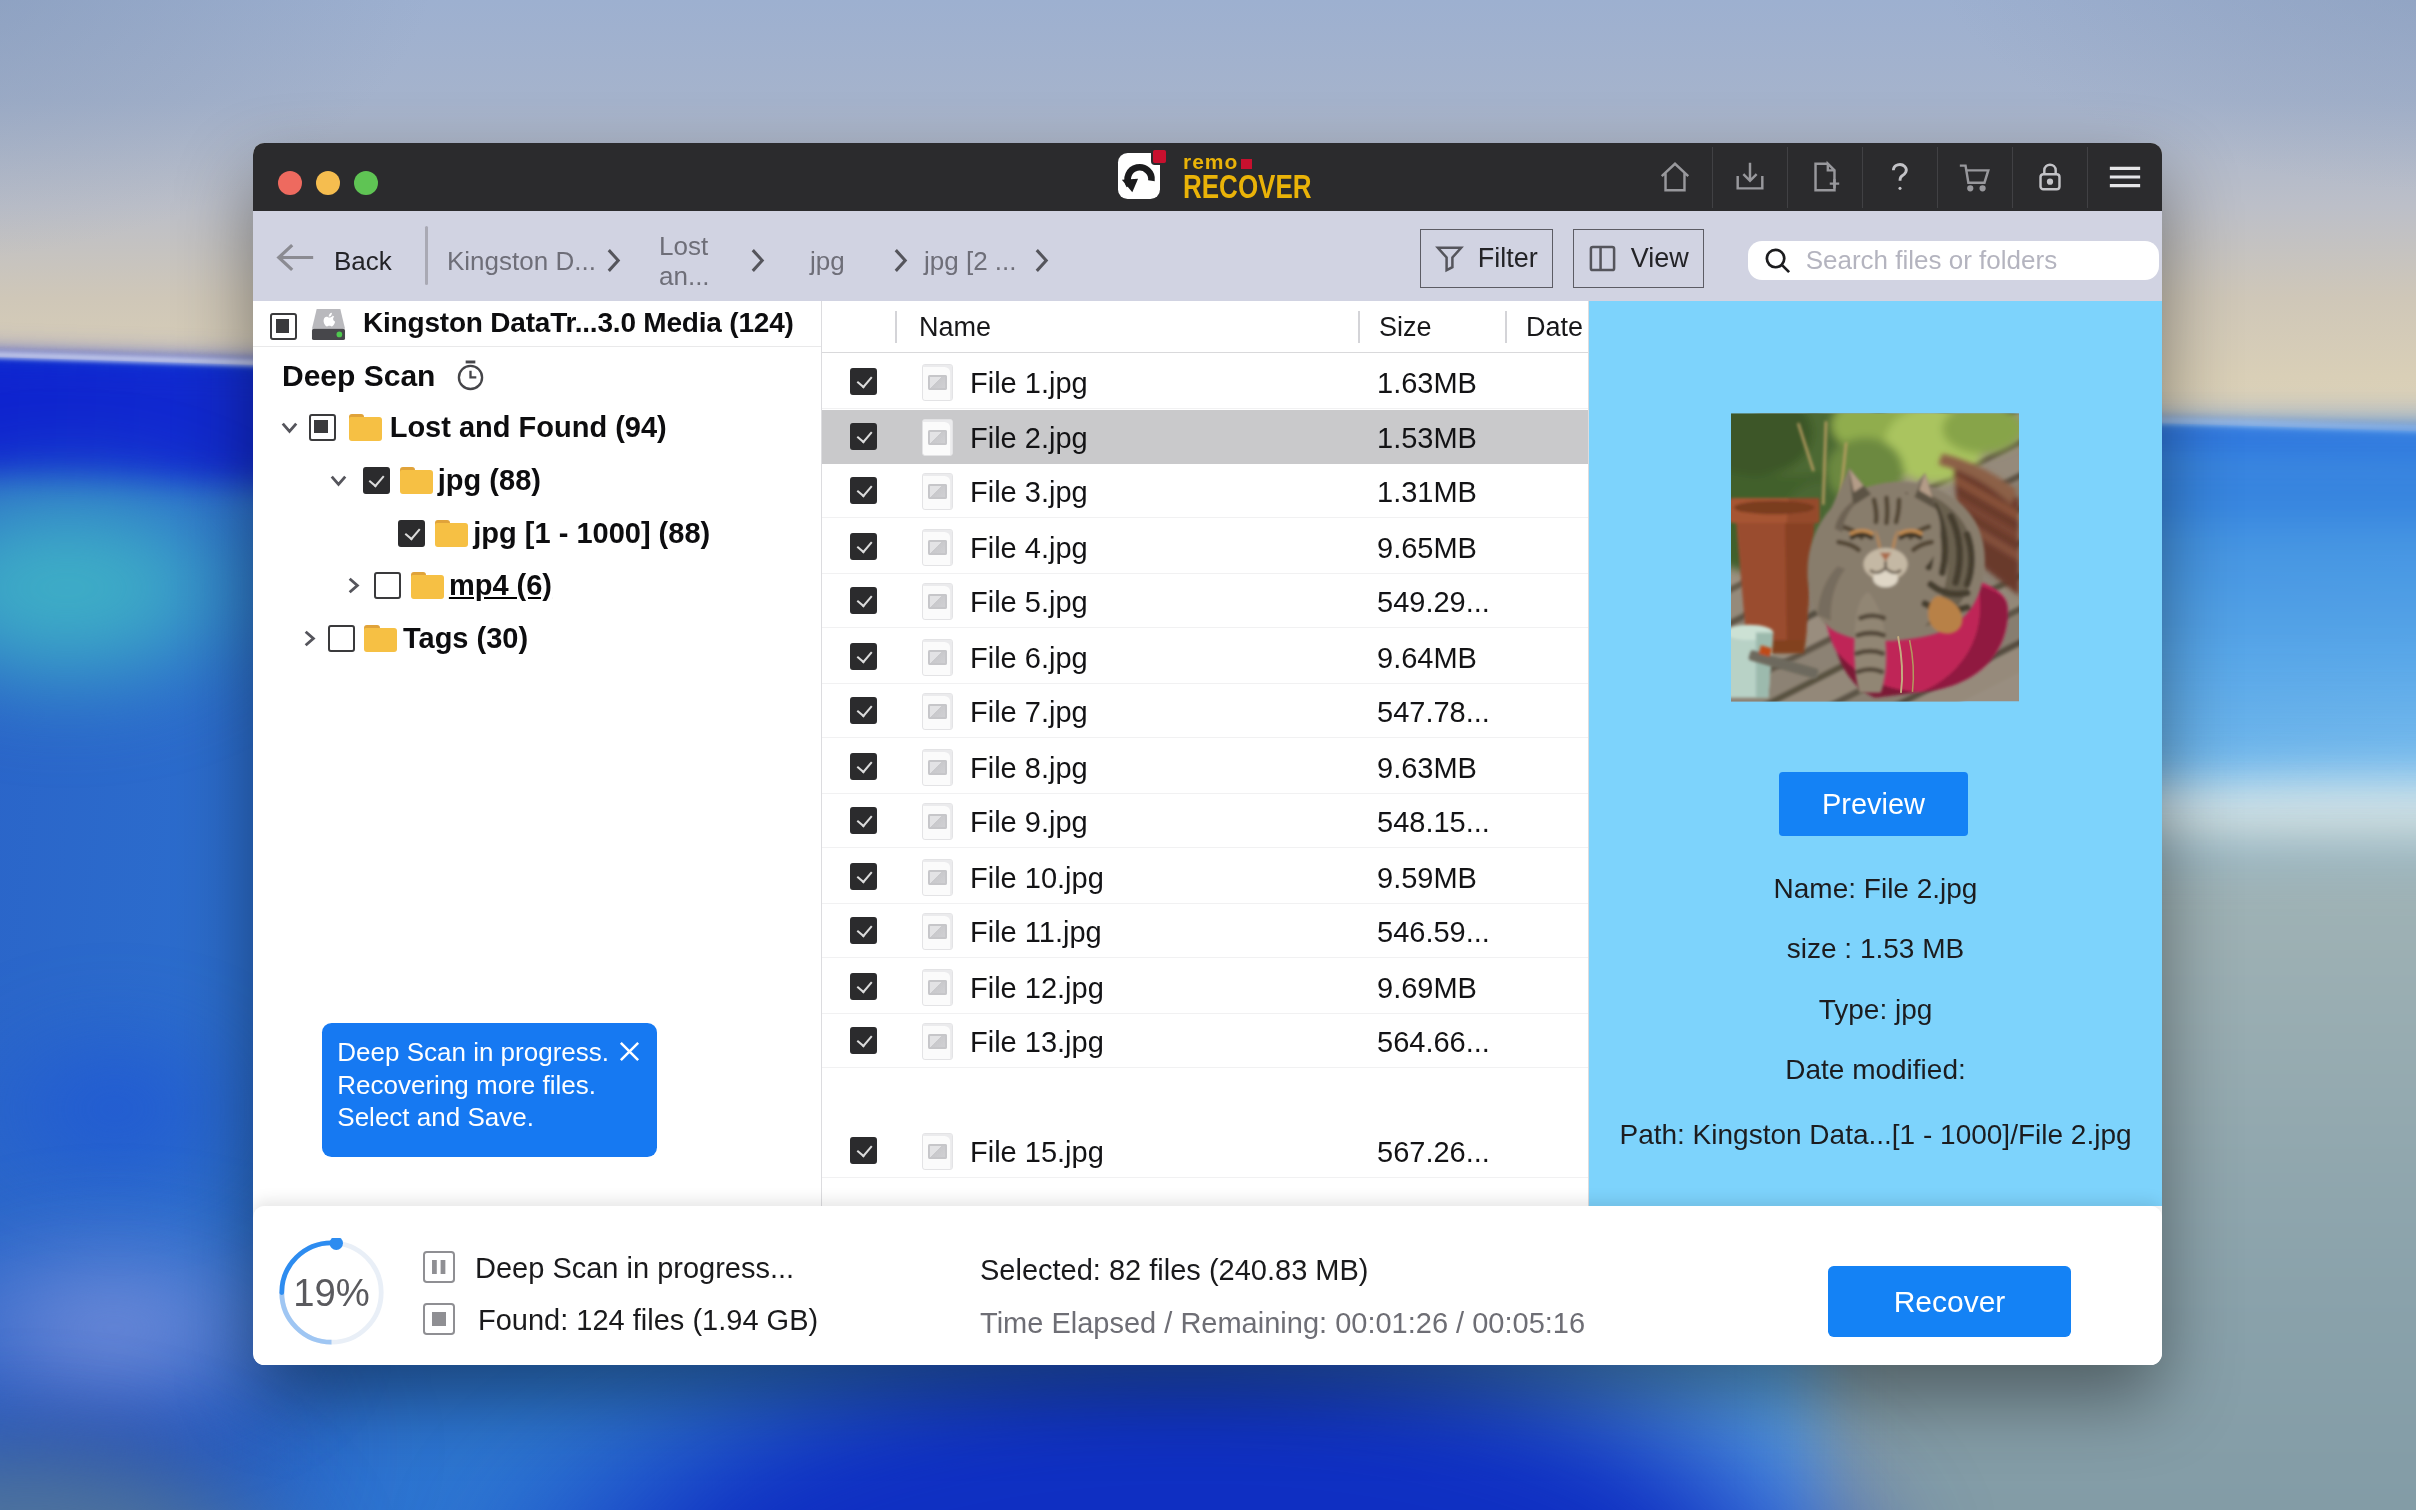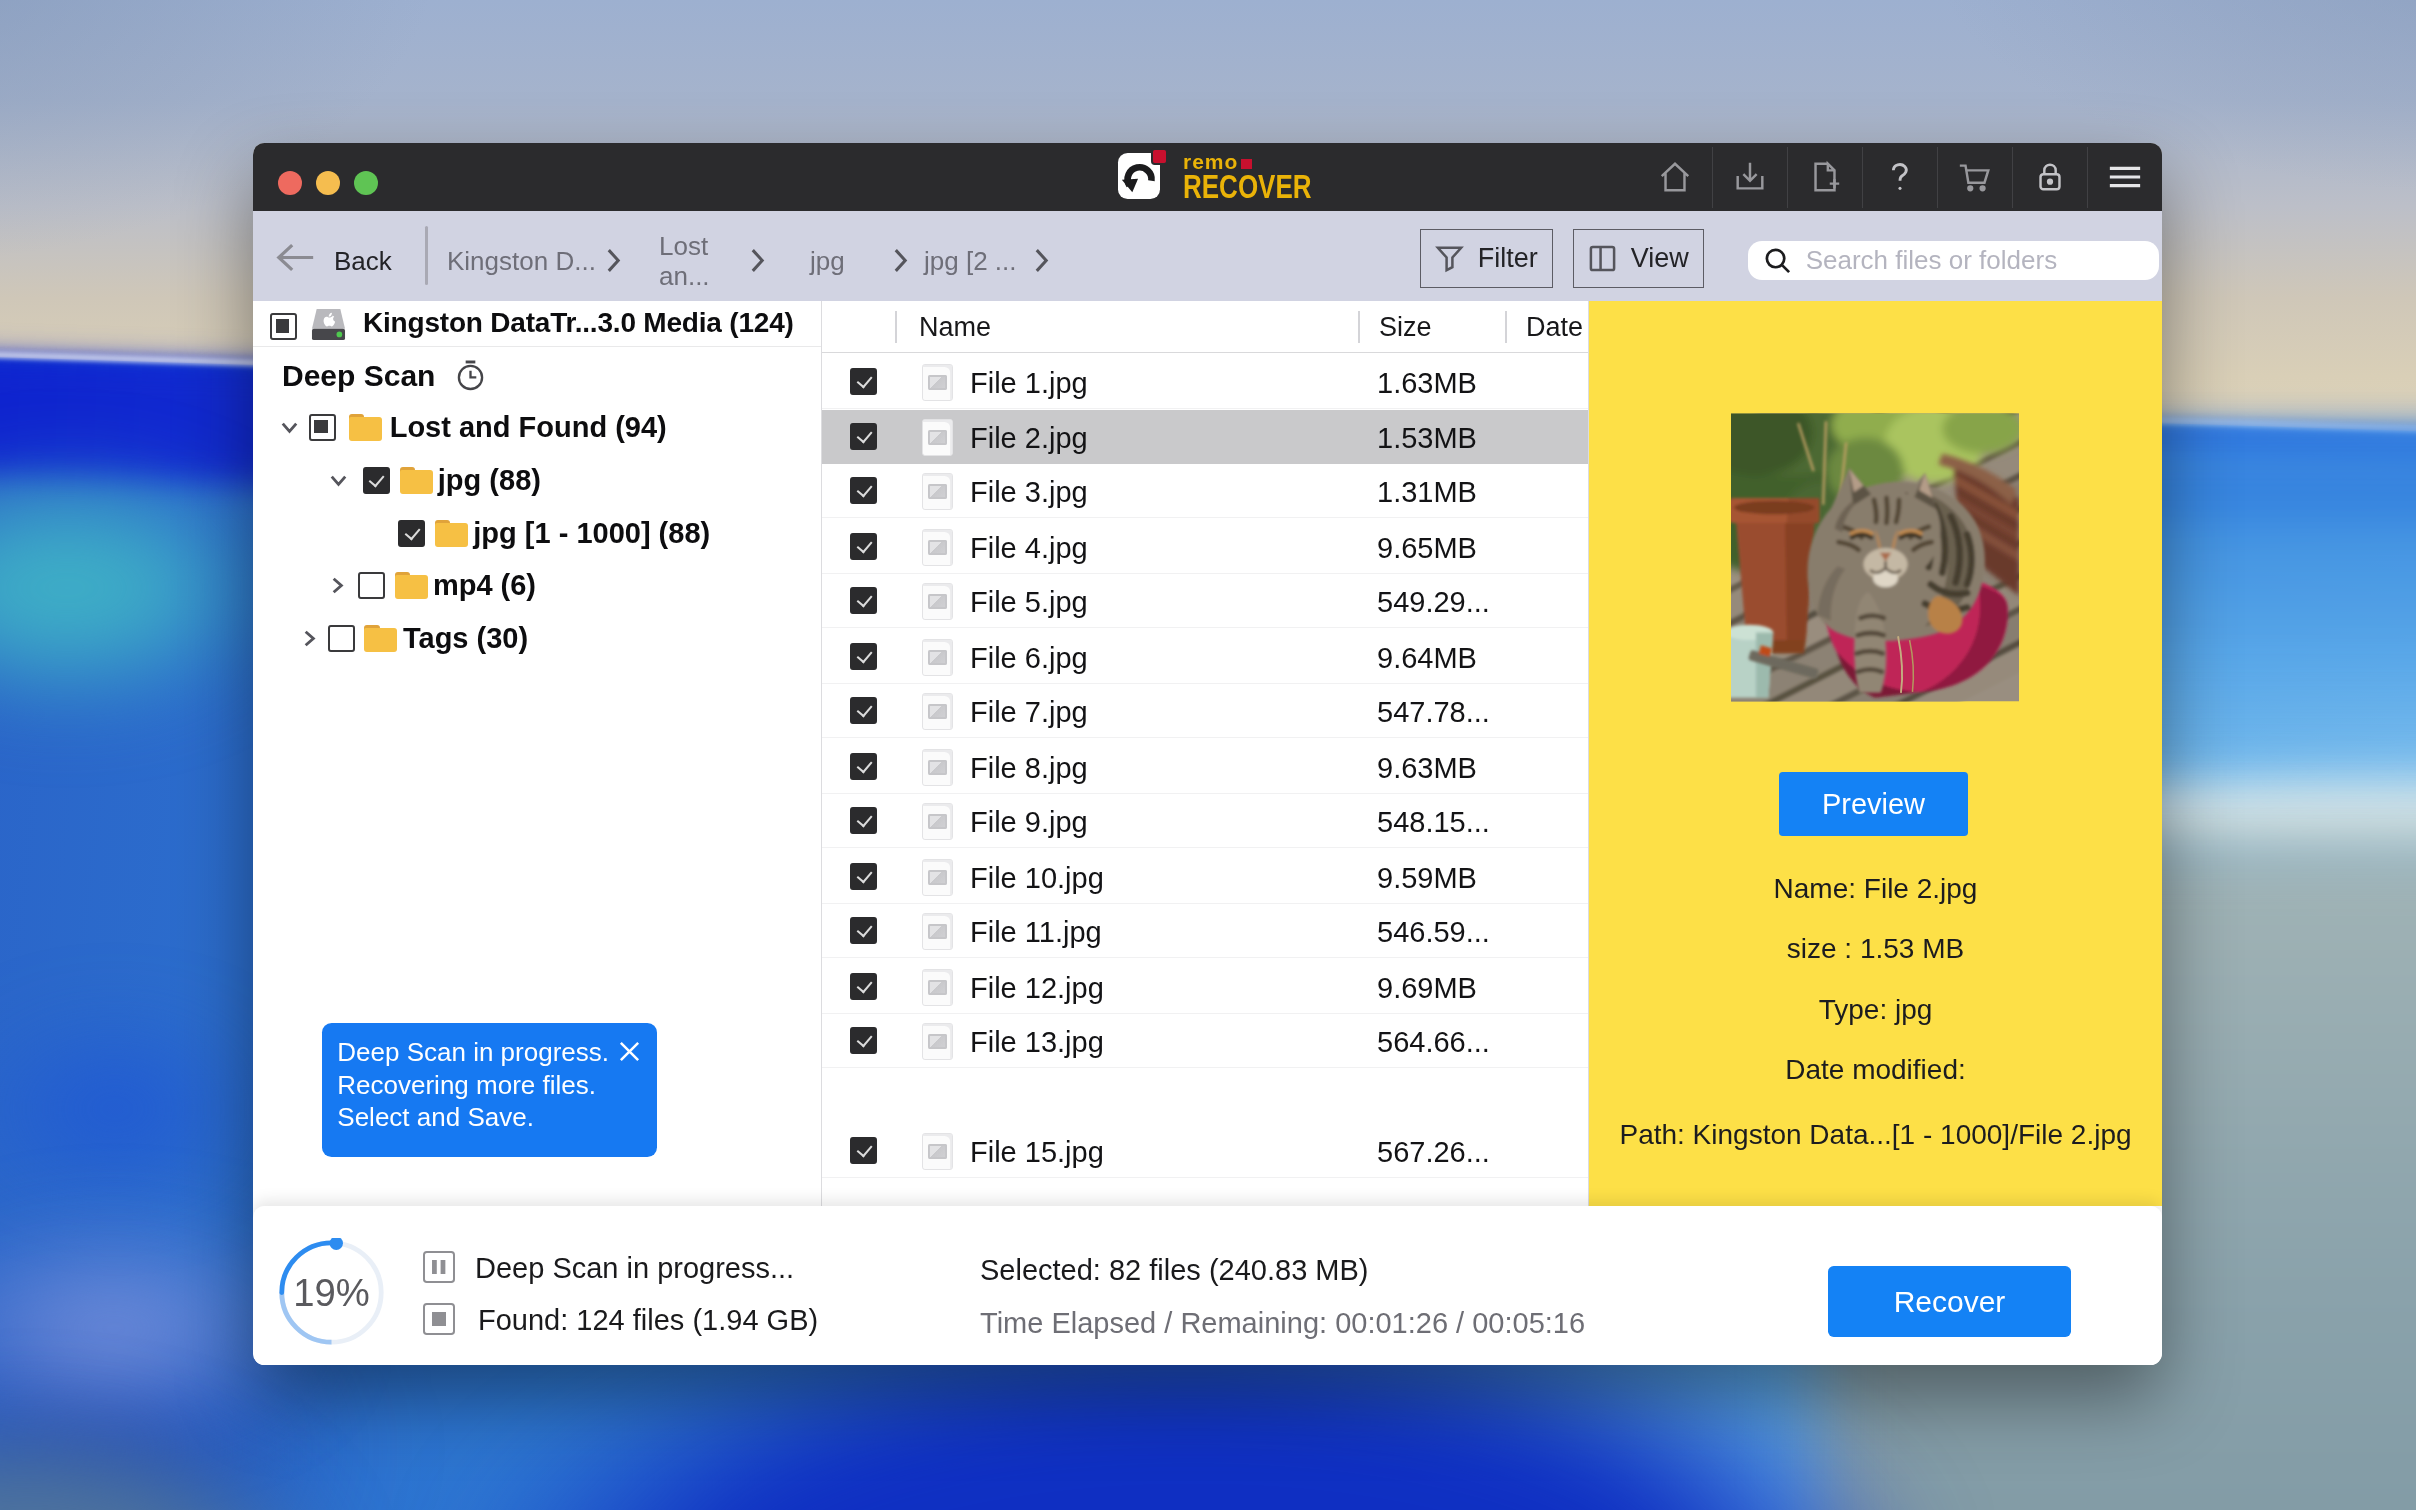--- a/index.html
+++ b/index.html
@@ -75,21 +75,21 @@
   .chev { position:absolute; top:35px; }
 
   .fbtn { position:absolute; top:18px; height:59px; border:1.9px solid #5c5c64; display:flex; align-items:center; justify-content:center; gap:13.4px; font-size:27px; color:#232327; }
   .search { position:absolute; left:1495px; top:30px; width:411px; height:39px; background:#fff; border-radius:14px; display:flex; align-items:center; }
   .search span { color:#b4b4bf; font-size:26px; margin-left:13.4px; }
 
   
   .content { position:absolute; left:0; top:158px; right:0; bottom:159px; display:flex; }
   .pane-l { width:569px; background:#fff; position:relative; border-right:1.9px solid #dcdcdf; }
   .pane-m { width:767px; background:#fff; position:relative; border-right:1.9px solid #dcdcdf; overflow:hidden; }
-  .pane-r { flex:1; background:#fde047; position:relative; }
+  .pane-r { flex:1; background:#7dd3fc; position:relative; }
 
   
   .lhead { position:absolute; left:0; top:0; width:100%; height:46px; border-bottom:1.9px solid #e9e9ea; }
   .cb { width:27px; height:27px; border:2.9px solid #3a3a3c; border-radius:2.9px; background:#fff; position:relative; flex:none; }
   .cb.part:after { content:""; position:absolute; left:3.8px; top:3.8px; width:13.4px; height:13.4px; background:#3a3a3c; }
   .cb.full { background:#2b2b2d; border-color:#2b2b2d; }
   .cb.full:after { content:""; position:absolute; left:7.6px; top:2.9px; width:6.7px; height:12.4px; border:solid #dcdcdc; border-width:0 2.9px 2.9px 0; transform:rotate(40deg); }
   .lh-cb { position:absolute; left:17px; top:12.4px; }
   .lh-drive { position:absolute; left:58px; top:6.7px; }
   .lh-title { position:absolute; left:110px; top:5.7px; font-size:28px; font-weight:bold; color:#0d0d0f; white-space:nowrap; letter-spacing:-0.2px; }
@@ -302,21 +302,21 @@
           <div class="txt" style="margin-left:4.8px;">jpg (88)</div>
         </div>
         <div class="trow" style="left:145px; top:206px;">
           <div class="cb full"></div>
           <div class="folder" style="margin-left:9.6px;">
             <div class="tab"></div>
             <div class="body"></div>
           </div>
           <div class="txt" style="margin-left:5.7px;">jpg [1 - 1000] (88)</div>
         </div>
-        <div class="trow" style="left:72px; top:258px;">
+        <div class="trow" style="left:88px; top:258px;text-decoration:underline;">
           <svg class="tchev" width="25" height="25" viewBox="0 0 26 26" fill="none" stroke="#55555c" stroke-width="3">
             <path d="M9 6 L17 13 L9 20"></path>
           </svg>
           <div class="cb" style="margin-left:7.6px;"></div>
           <div class="folder" style="margin-left:10.5px;">
             <div class="tab"></div>
             <div class="body"></div>
           </div>
           <div class="txt" style="margin-left:4.8px;">mp4 (6)</div>
         </div>

